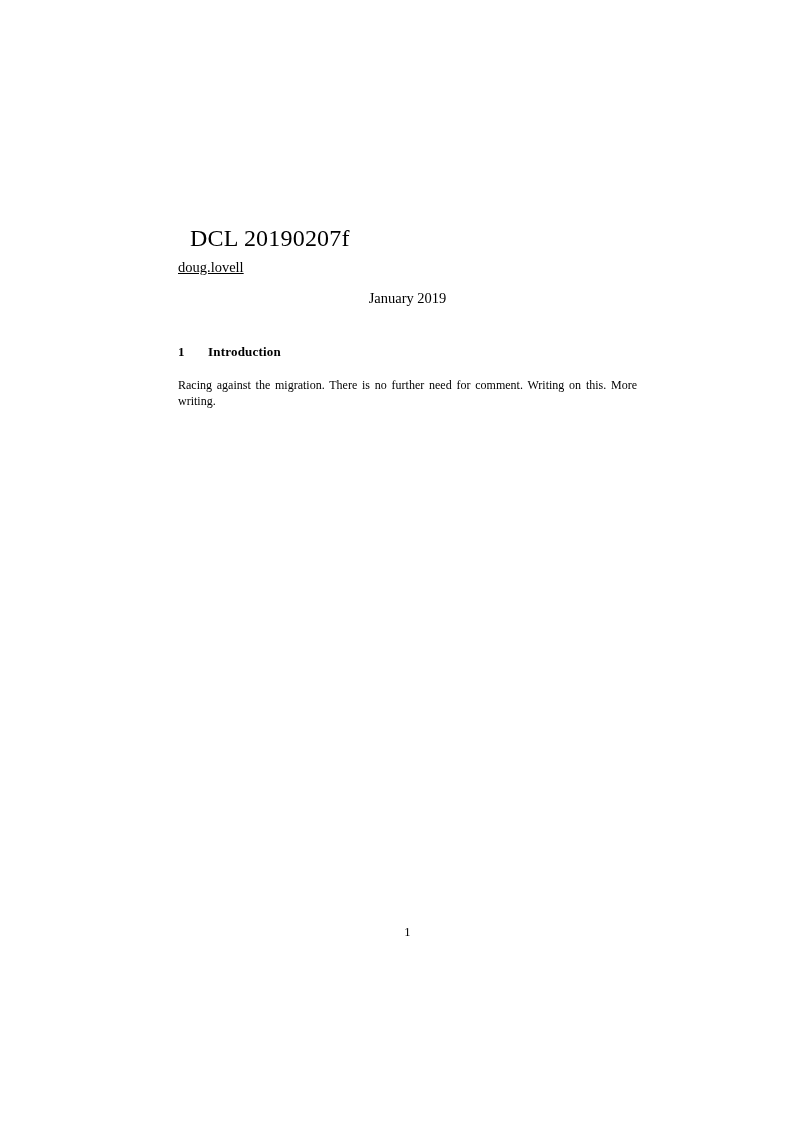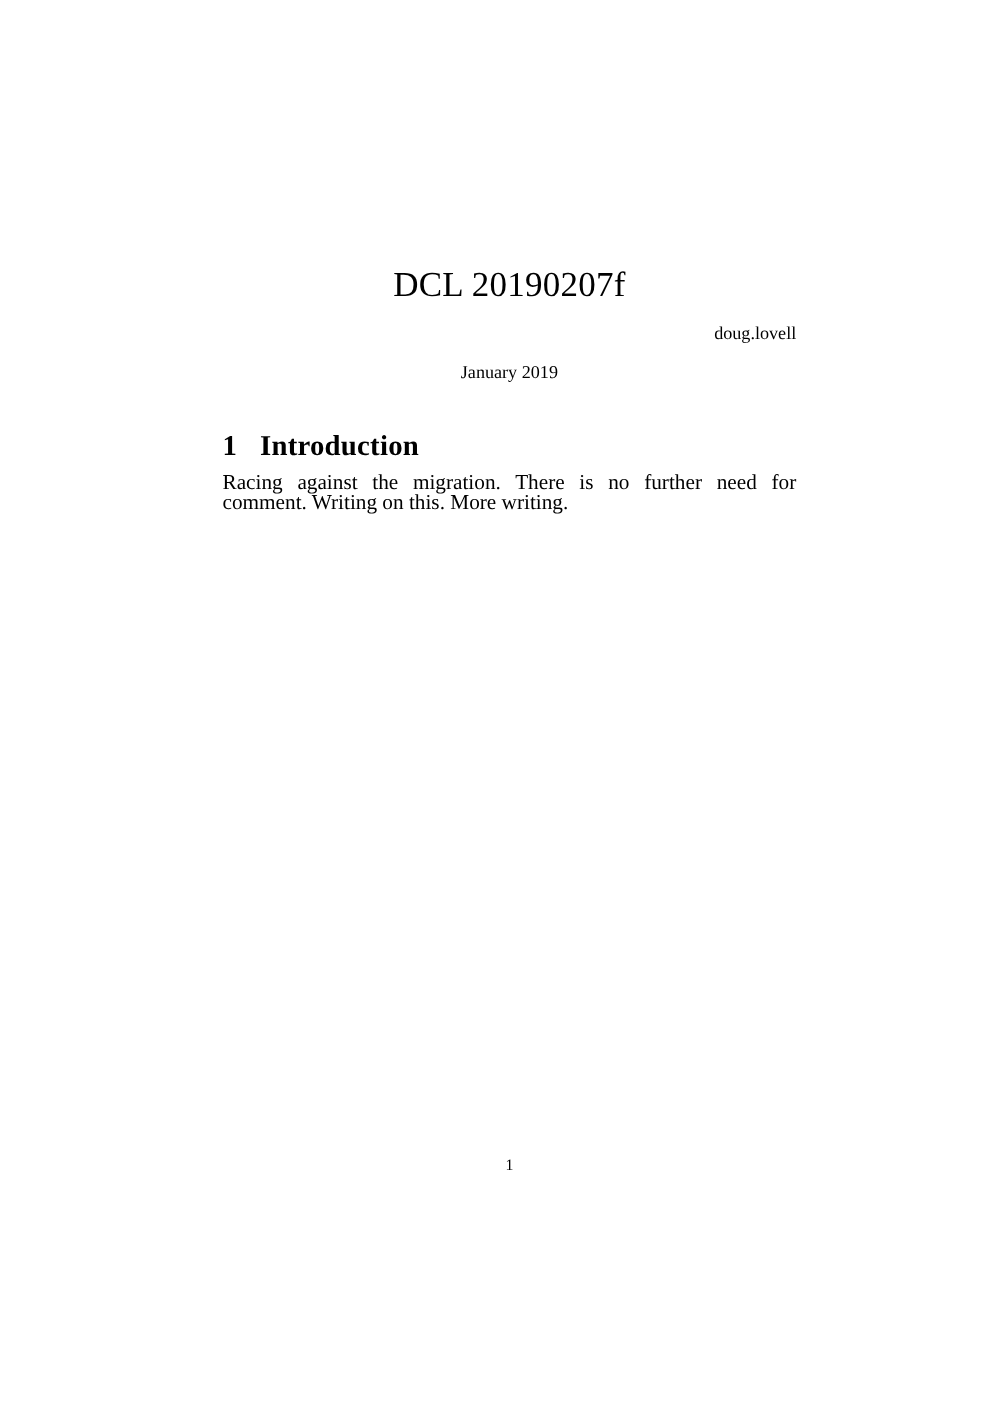--- a/index.html
+++ b/index.html
@@ -22,66 +22,67 @@
     width: 794px;
     height: 1123px;
   }
   .content {
     position: absolute;
     left: 178px;
     top: 0;
     width: 459px;
   }
   .doc-title {
-    margin: 0;
+    margin: 12px;
     padding: 0;
-    font-size: 28px;
+    font-size: 24px;
     font-weight: normal;
-    text-align: center;
+    text-align: left;
     letter-spacing: 0.2px;
     position: absolute;
     top: 213px;
     left: 0;
     width: 459px;
   }
   .doc-author {
     position: absolute;
     top: 259px;
     left: 0;
     width: 459px;
-    text-align: right;
+    text-align: left;
     font-size: 14.5px;
+    text-decoration: underline;
   }
   .doc-date {
     position: absolute;
     top: 290px;
     left: 0;
     width: 459px;
     text-align: center;
     font-size: 14.5px;
   }
   .section-heading {
     position: absolute;
     top: 344px;
     left: 0;
     width: 459px;
-    font-size: 23px;
+    font-size: 13px;
     font-weight: bold;
     letter-spacing: 0.2px;
   }
   .section-number {
     display: inline-block;
     width: 30px;
   }
   .body-block {
     position: absolute;
     top: 378px;
     left: 0;
     width: 459px;
-    font-size: 17px;
+    font-size: 12px;
     line-height: 15.6px;
     text-align: justify;
   }
   .para {
     margin: 0;
     padding: 0;
     text-align: justify;
     text-justify: inter-word;
   }
   .para + .para {

